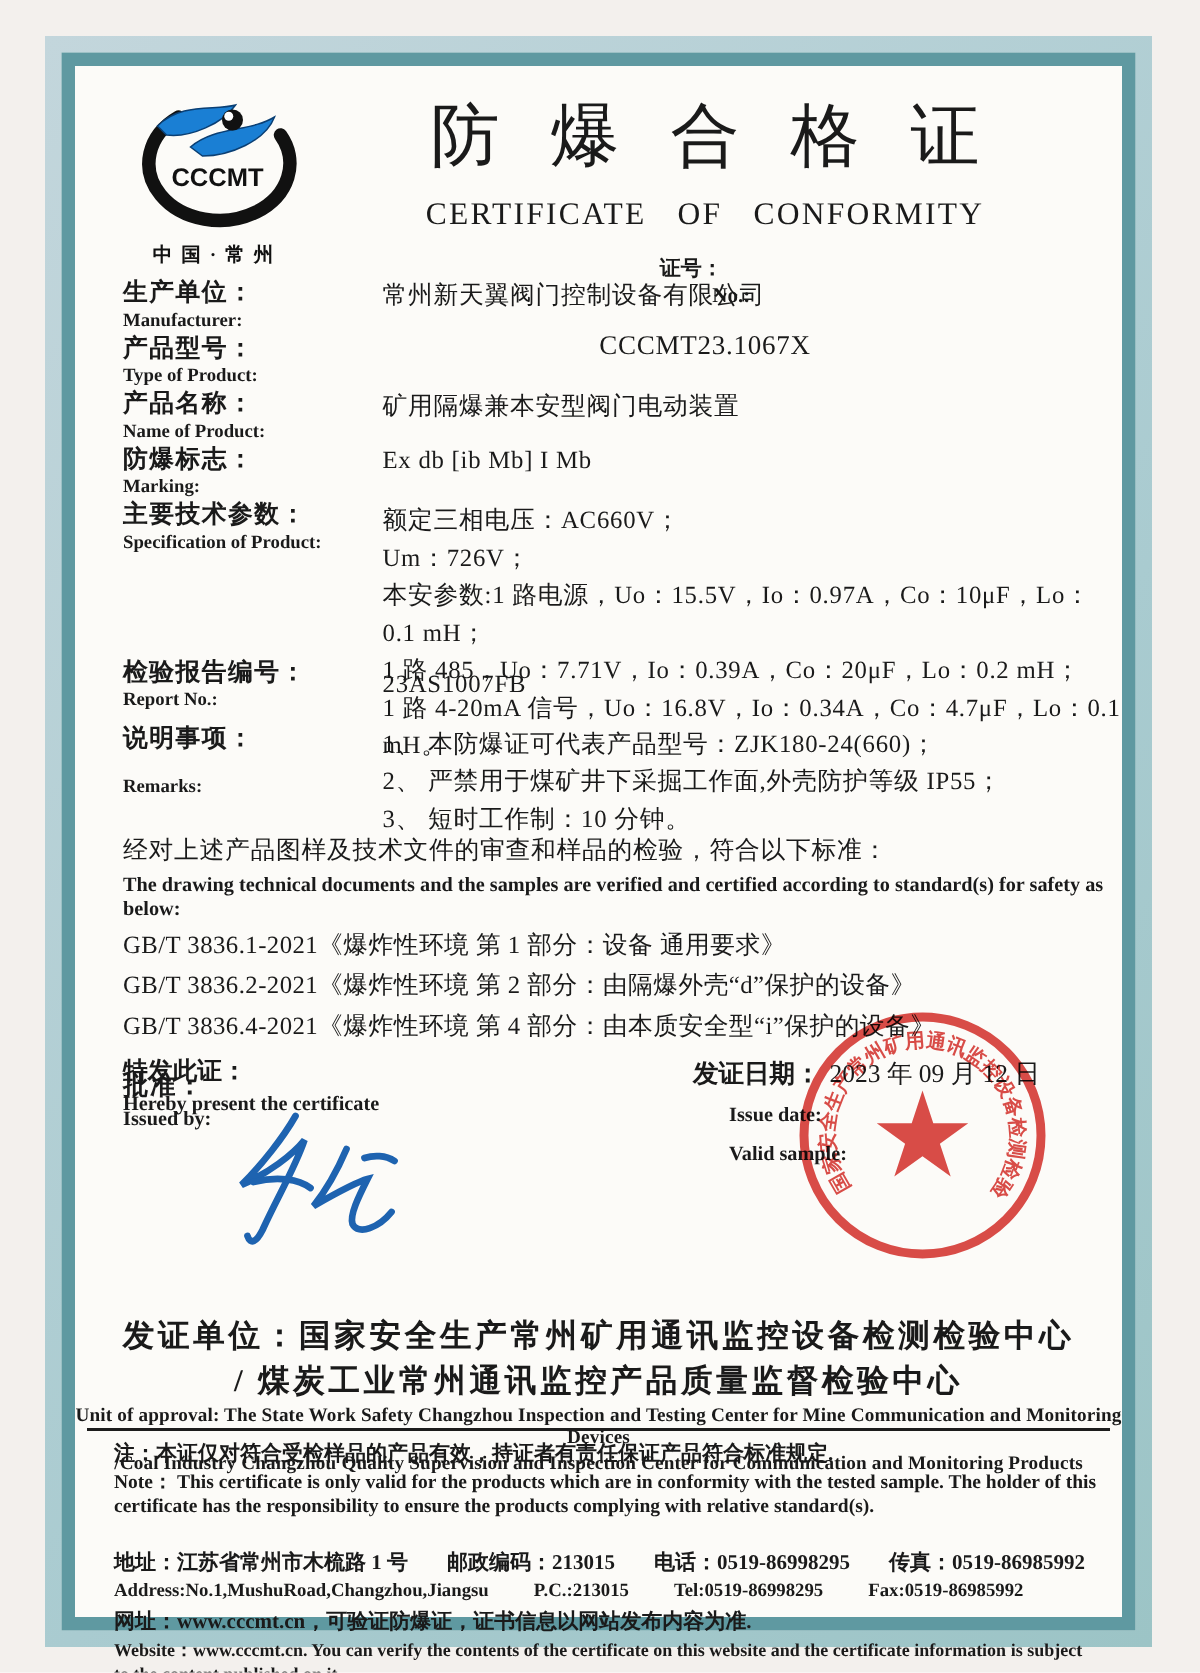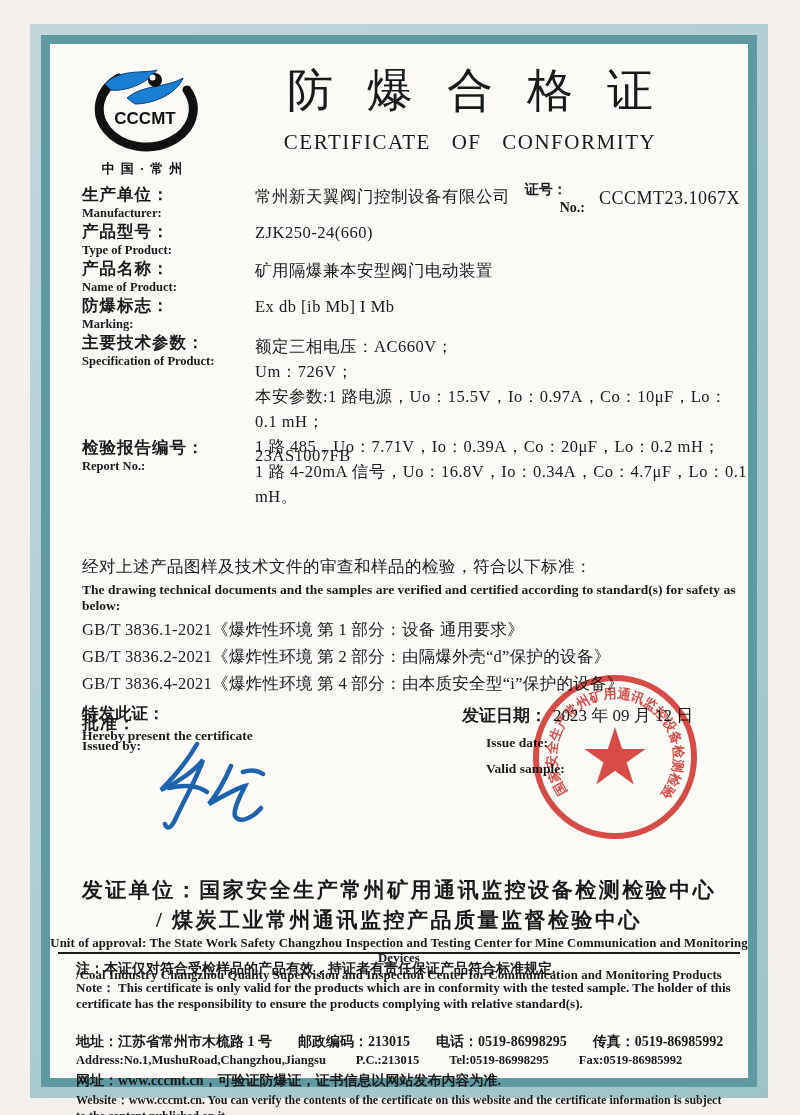--- a/index.html
+++ b/index.html
@@ -18,21 +18,21 @@
     position:relative;width:100%;height:100%;box-sizing:border-box;
     border:9px solid #5f99a1;
     background:#fcfbf8;
   }
   
   .logo-block{position:absolute;left:30px;top:14px;width:130px;text-align:center;}
   .logo-region{margin-top:2px;font-size:13px;font-weight:700;letter-spacing:6px;color:#111;}
   .title-block{position:absolute;left:150px;top:16px;width:540px;text-align:center;}
   .title-cn{font-size:46px;letter-spacing:34px;text-indent:34px;font-weight:500;white-space:nowrap;}
   .title-en{margin-top:8px;font-size:21px;letter-spacing:1.5px;word-spacing:14px;font-weight:500;}
-  .certno-row{margin-top:26px;display:flex;justify-content:flex-end;align-items:center;gap:14px;}
+  .certno-row{margin-top:16px;display:flex;justify-content:center;align-items:center;gap:14px;flex-direction:column;}
   .certno-labels{text-align:left;line-height:1.25;}
   .certno-labels .cn{font-size:14px;font-weight:600;}
   .certno-labels .en{font-size:14px;font-weight:600;padding-left:35px;}
   .certno-value{font-size:18px;letter-spacing:.5px;}
   
   .row{position:absolute;left:32px;width:666px;display:grid;grid-template-columns:173px 1fr;column-gap:0;}
   .lab .cn{font-size:16.5px;font-weight:600;letter-spacing:1px;line-height:1.2;}
   .lab .en{font-size:12.5px;font-weight:700;line-height:1.3;}
   .val{font-size:16.5px;padding-top:1px;letter-spacing:.5px;}
   .val.multi{line-height:25px;}
@@ -105,21 +105,20 @@
           <div class="cn">生产单位：</div>
           <div class="en">Manufacturer:</div>
         </div>
     <div class="val">常州新天翼阀门控制设备有限公司</div>
   </div>
   <div class="row" style="top:178px">
     <div class="lab">
           <div class="cn">产品型号：</div>
           <div class="en">Type of Product:</div>
         </div>
-    <div class="val">ZJK250-24(660)</div>
   </div>
   <div class="row" style="top:252px">
     <div class="lab">
           <div class="cn">防爆标志：</div>
           <div class="en">Marking:</div>
         </div>
     <div class="val">Ex db [ib Mb] I Mb</div>
   </div>
   <div class="row" style="top:215px">
     <div class="lab">
@@ -144,20 +143,31 @@
   </div>
 
   <div class="row" style="top:394px">
     <div class="lab">
           <div class="cn">检验报告编号：</div>
           <div class="en">Report No.:</div>
         </div>
     <div class="val" style="padding-top:8px">23AS1007FB</div>
   </div>
 
+  <div class="row" style="top:438px">
+    <div class="lab">
+          <div class="cn">说明事项：</div>
+          <div class="en" style="margin-top:14px">Remarks:</div>
+        </div>
+    <div class="val multi remarks-list">
+      <div>1、 本防爆证可代表产品型号：ZJK180-24(660)；</div>
+      <div>2、 严禁用于煤矿井下采掘工作面,外壳防护等级 IP55；</div>
+      <div>3、 短时工作制：10 分钟。</div>
+    </div>
+  </div>
 
   <div class="standards">
     <div class="std-cn">经对上述产品图样及技术文件的审查和样品的检验，符合以下标准：</div>
     <div class="std-en">The drawing technical documents and the samples are verified and certified according to standard(s) for safety as below:</div>
     <div class="std-item">GB/T 3836.1-2021《爆炸性环境 第 1 部分：设备 通用要求》</div>
     <div class="std-item">GB/T 3836.2-2021《爆炸性环境 第 2 部分：由隔爆外壳“d”保护的设备》</div>
     <div class="std-item">GB/T 3836.4-2021《爆炸性环境 第 4 部分：由本质安全型“i”保护的设备》</div>
     <div class="present-cn">特发此证：</div>
     <div class="present-en">Hereby present the certificate</div>
   </div>

